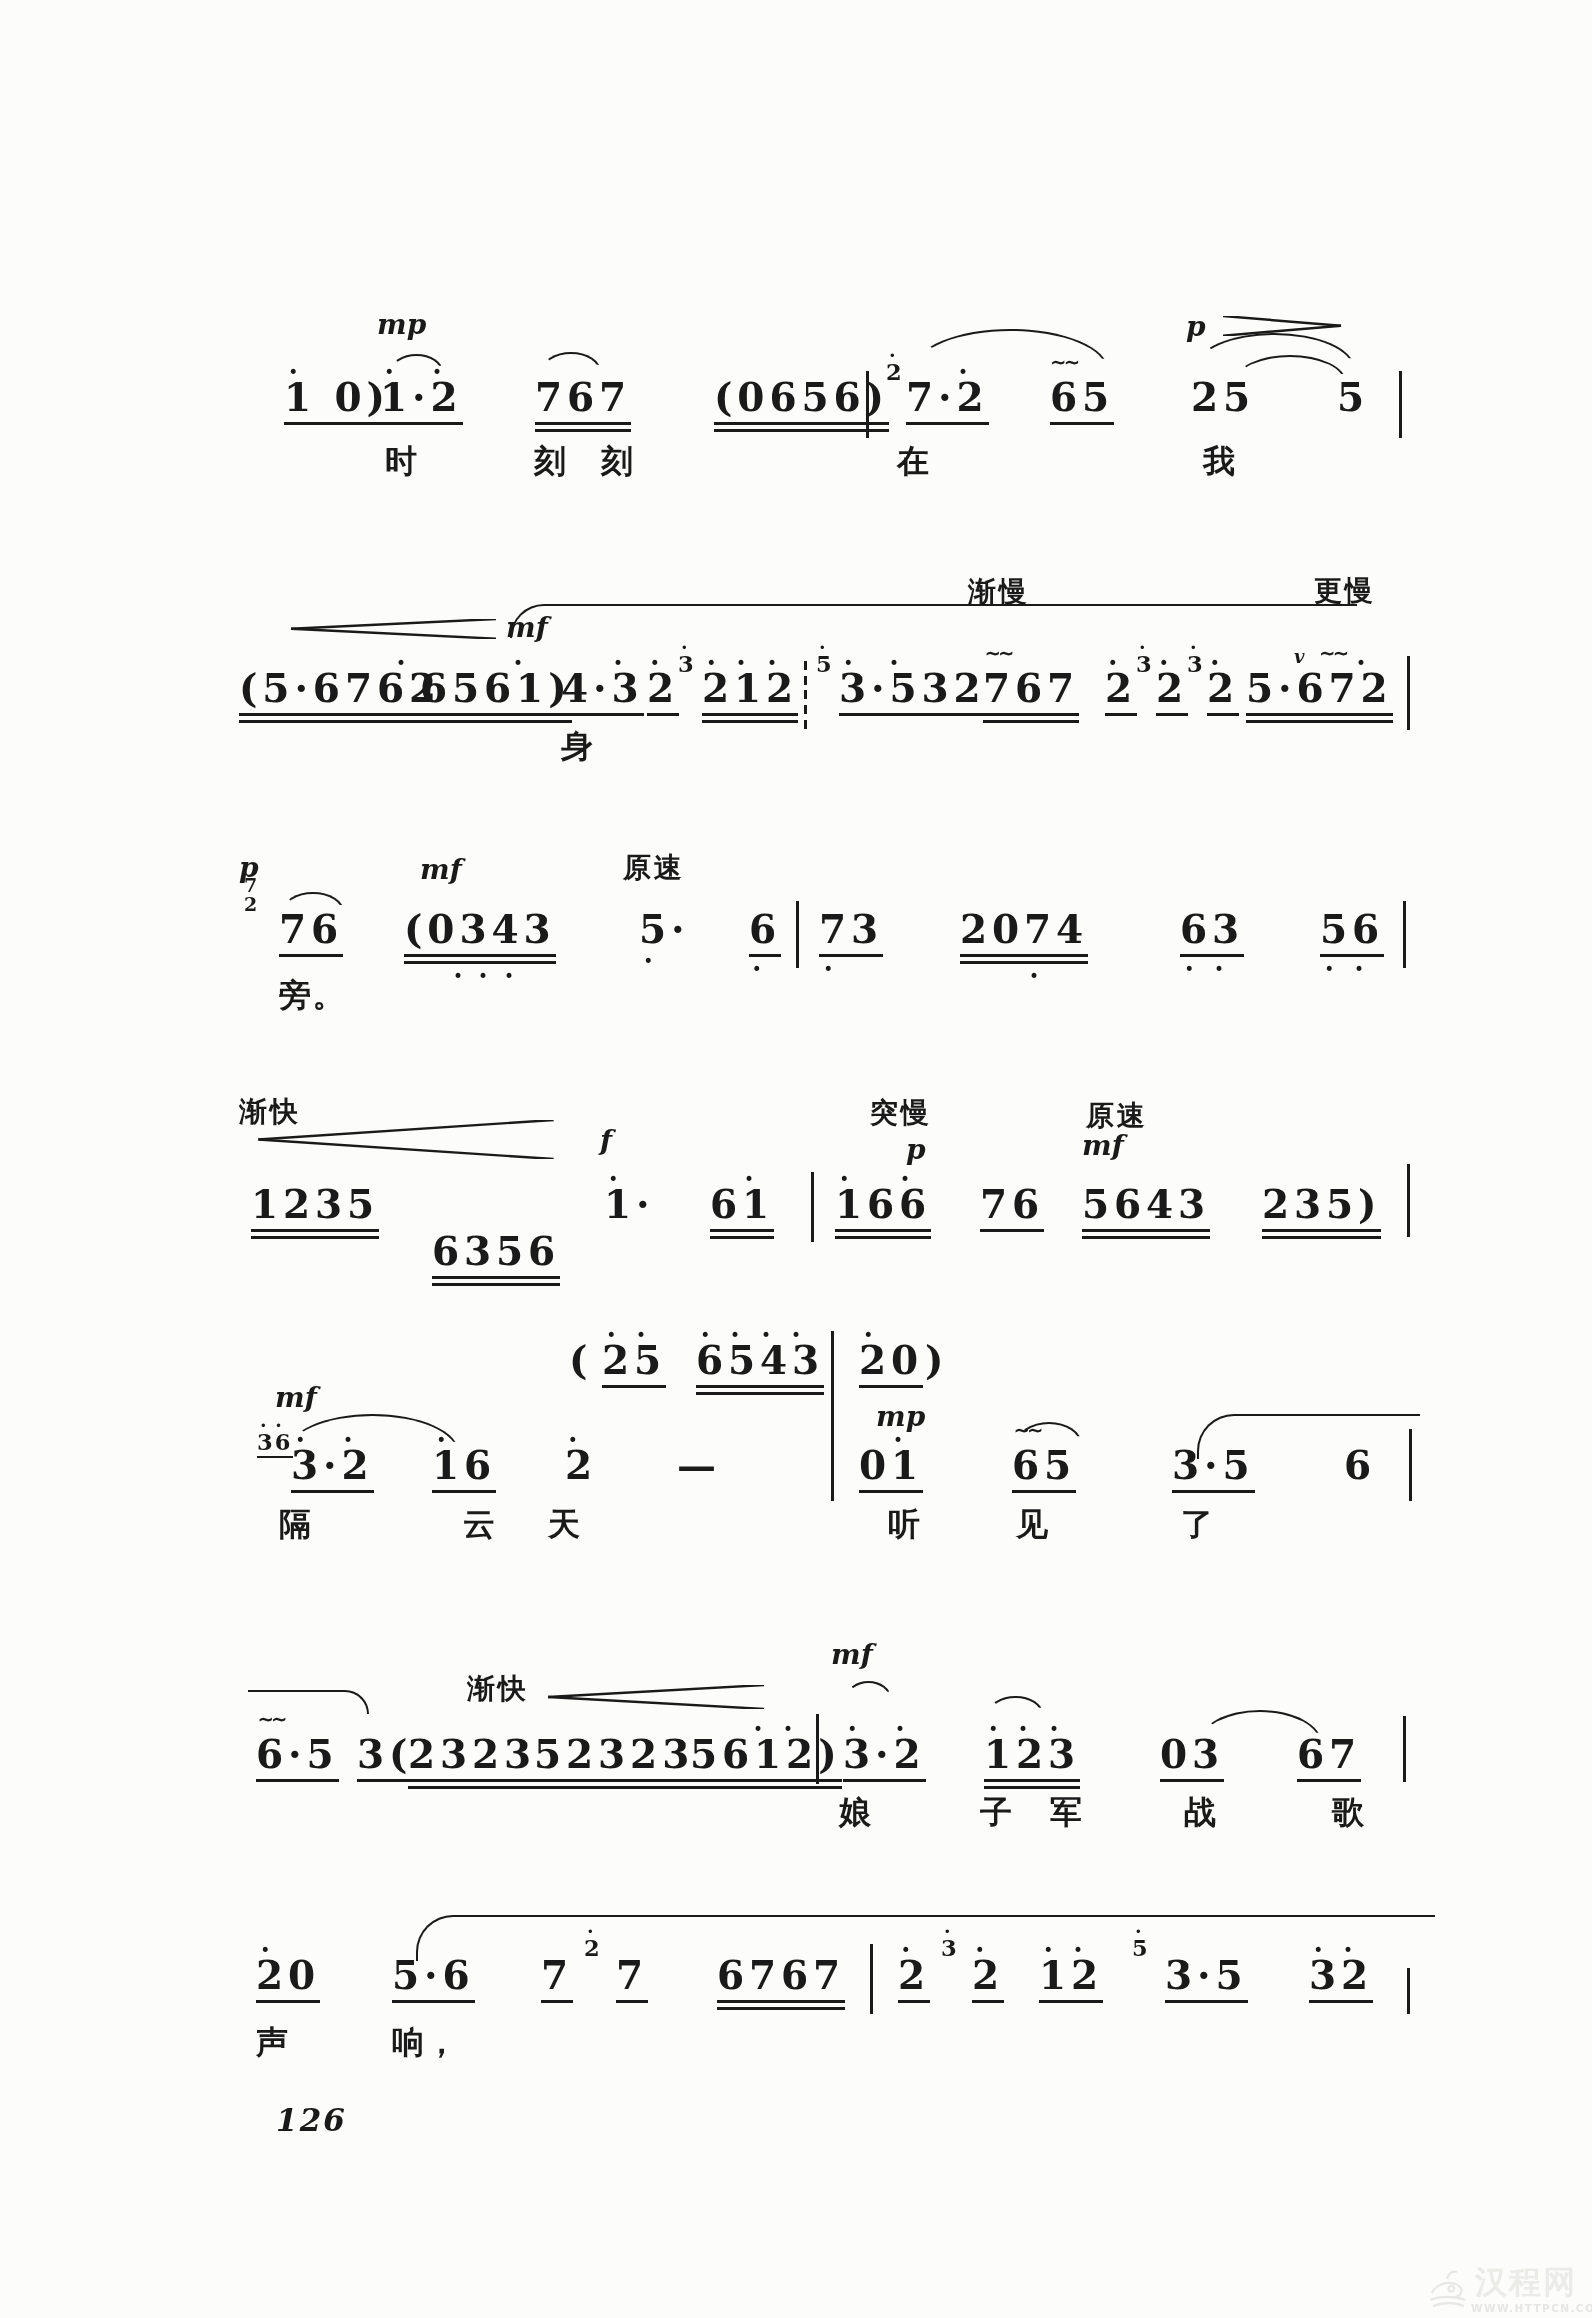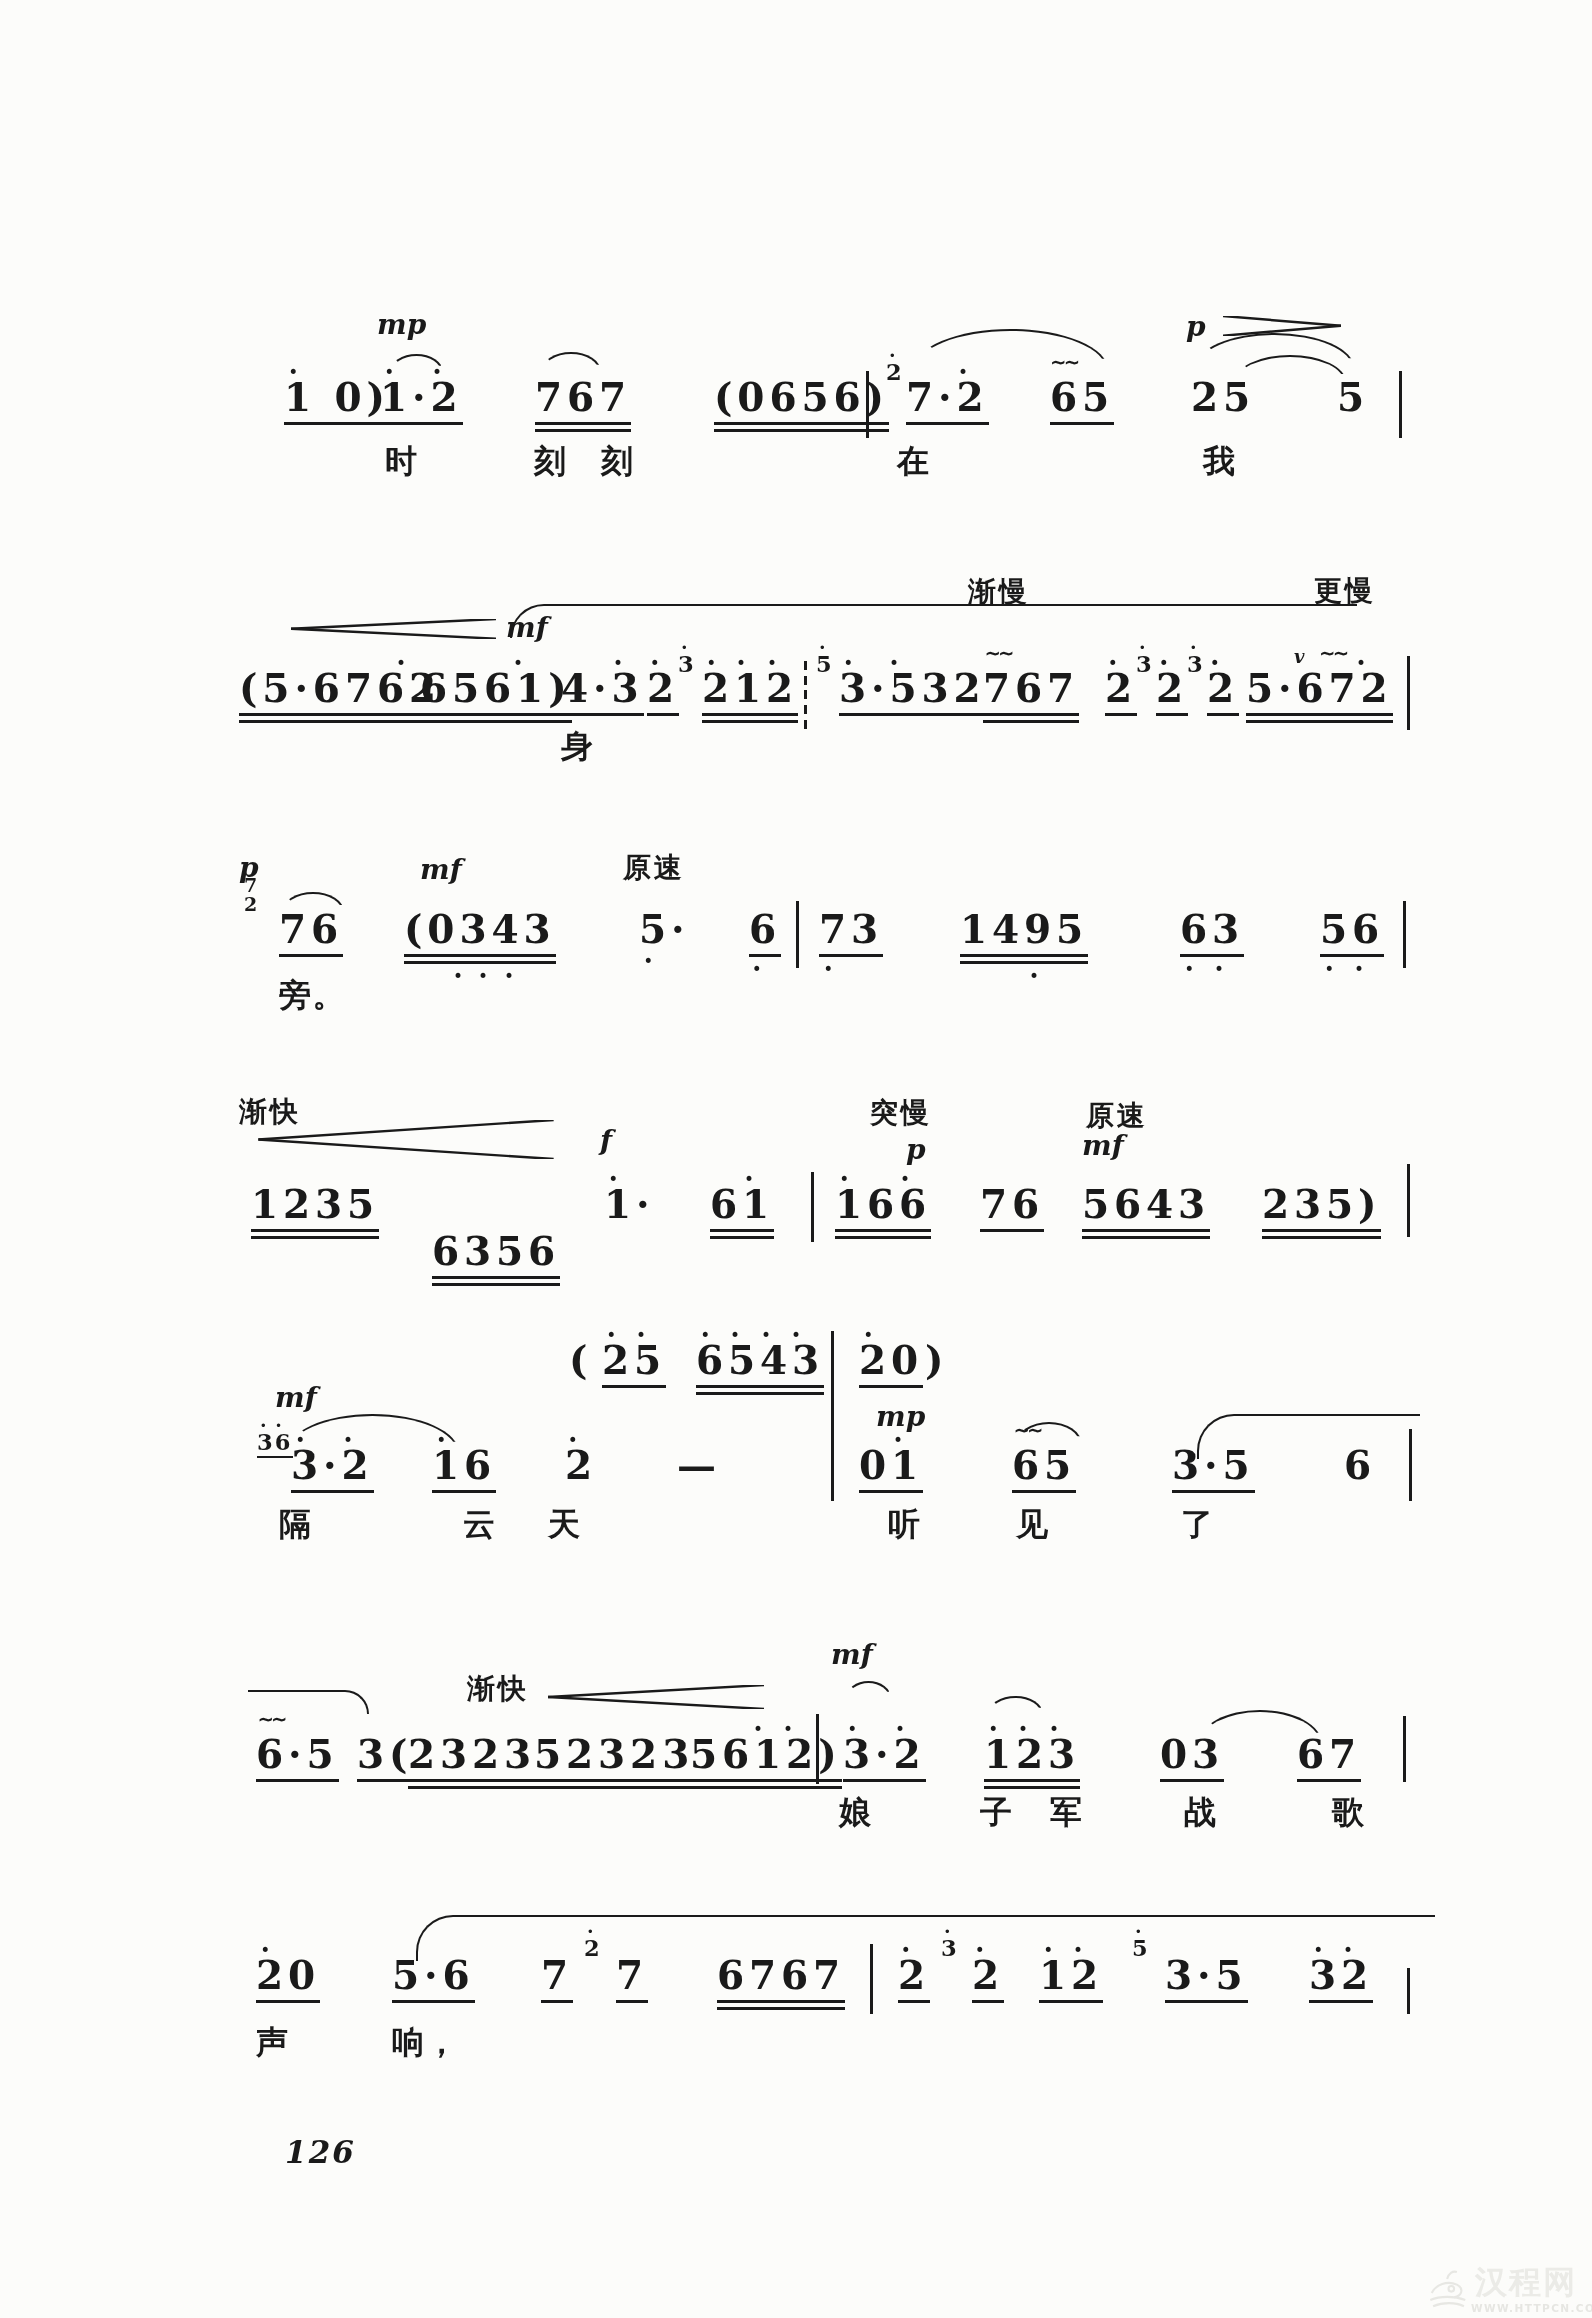--- a/index.html
+++ b/index.html
@@ -28,21 +28,21 @@
   .breath{position:absolute;top:-21px;font:bold italic 18px/1 "DejaVu Serif",serif;}
   .bar{position:absolute;width:2.8px;background:var(--ink);}
   .bar.dash{background:repeating-linear-gradient(to bottom,var(--ink) 0 9px,transparent 9px 14.7px);}
   .arc{position:absolute;box-sizing:border-box;border:2.8px solid transparent;border-top-color:var(--ink);border-radius:50%/100% 100% 0 0;}
   .flat{position:absolute;box-sizing:border-box;border-top:2.8px solid var(--ink);border-left:2.8px solid var(--ink);border-top-left-radius:37px;}
   .flatr{position:absolute;box-sizing:border-box;border-top:2.8px solid var(--ink);border-right:2.8px solid var(--ink);border-top-right-radius:37px;}
   .hairpin{position:absolute;}
   .gstack{position:absolute;font:bold 19px/1.0 "DejaVu Serif",serif;text-align:center;}
   .gstack span{display:block;}
   .lyr{position:absolute;font:600 32px/1 "DejaVu Sans",sans-serif;letter-spacing:1.4px;white-space:pre;}
-  .pageno{position:absolute;left:285px;top:2105px;font:italic bold 31px/1 "DejaVu Serif",serif;letter-spacing:2.1px;margin-top:32px;}
+  .pageno{position:absolute;left:276px;top:2105px;font:italic bold 31px/1 "DejaVu Serif",serif;letter-spacing:2.1px;}
   .watermark{position:absolute;left:1429px;top:2262px;width:168px;color:#e7e7e3;user-select:none;}
   .wm-logo{position:absolute;left:-2.8px;top:2.8px;}
   .wm-name{position:absolute;left:46px;top:4.2px;font:bold 32px/1 "DejaVu Sans",sans-serif;letter-spacing:2.1px;color:#ebebe7;}
   .wm-url{position:absolute;left:42px;top:41px;font:bold 10.5px/1 "DejaVu Sans",sans-serif;letter-spacing:1.4px;color:#e6e6e2;}
 </style>
 </head>
 <body>
 
 <div id="score">
   <div class="pageno">126</div>
@@ -245,21 +245,21 @@
         <span class="digits">6</span>
         <div class="ul"></div>
         <div class="db" style="left: 2.8px;">•</div>
       </div>
       <div class="cell" style="left: 819px; top: 910px;">
         <span class="digits">73</span>
         <div class="ul"></div>
         <div class="db" style="left: 4.2px;">•</div>
       </div>
       <div class="cell" style="left: 960px; top: 910px;">
-        <span class="digits">1495</span>
+        <span class="digits">2074</span>
         <div class="ul"></div>
         <div class="ul"></div>
         <div class="db" style="left: 69px;">•</div>
       </div>
       <div class="cell" style="left: 1180px; top: 910px;">
         <span class="digits">63</span>
         <div class="ul"></div>
         <div class="db" style="left: 4.2px;">•</div>
         <div class="db" style="left: 34px;">•</div>
       </div>

